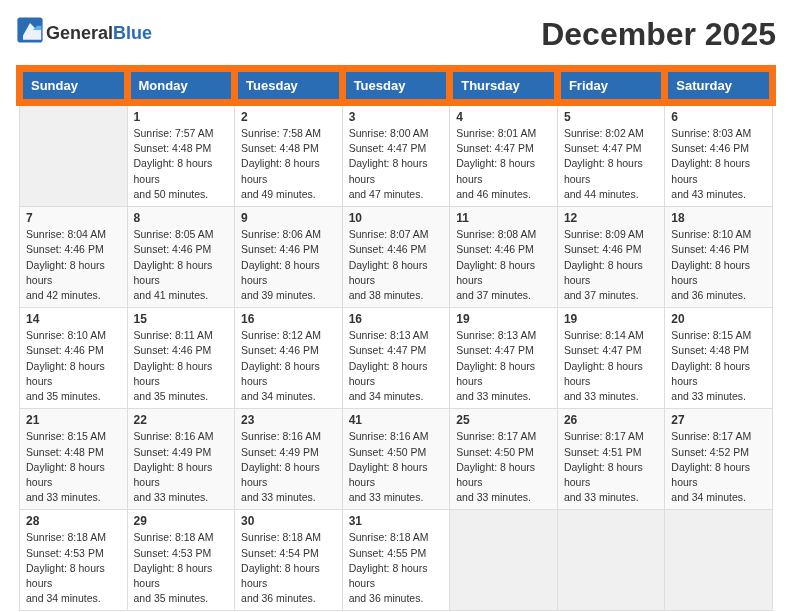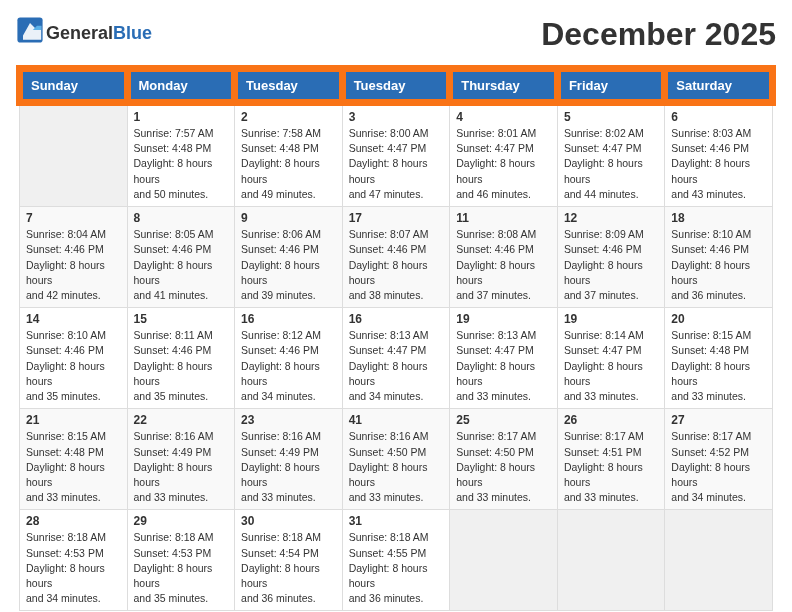--- a/index.html
+++ b/index.html
@@ -145,21 +145,21 @@
         </td>
         <td>
           <div class="day-number">8</div>
           <div class="day-info">Sunrise: 8:05 AM<br>Sunset: 4:46 PM<br>Daylight: 8 hours hours<br>and 41 minutes.</div>
         </td>
         <td>
           <div class="day-number">9</div>
           <div class="day-info">Sunrise: 8:06 AM<br>Sunset: 4:46 PM<br>Daylight: 8 hours hours<br>and 39 minutes.</div>
         </td>
         <td>
-          <div class="day-number">17</div>
+          <div class="day-number">10</div>
           <div class="day-info">Sunrise: 8:07 AM<br>Sunset: 4:46 PM<br>Daylight: 8 hours hours<br>and 38 minutes.</div>
         </td>
         <td>
           <div class="day-number">11</div>
           <div class="day-info">Sunrise: 8:08 AM<br>Sunset: 4:46 PM<br>Daylight: 8 hours hours<br>and 37 minutes.</div>
         </td>
         <td>
           <div class="day-number">12</div>
           <div class="day-info">Sunrise: 8:09 AM<br>Sunset: 4:46 PM<br>Daylight: 8 hours hours<br>and 37 minutes.</div>
         </td>

